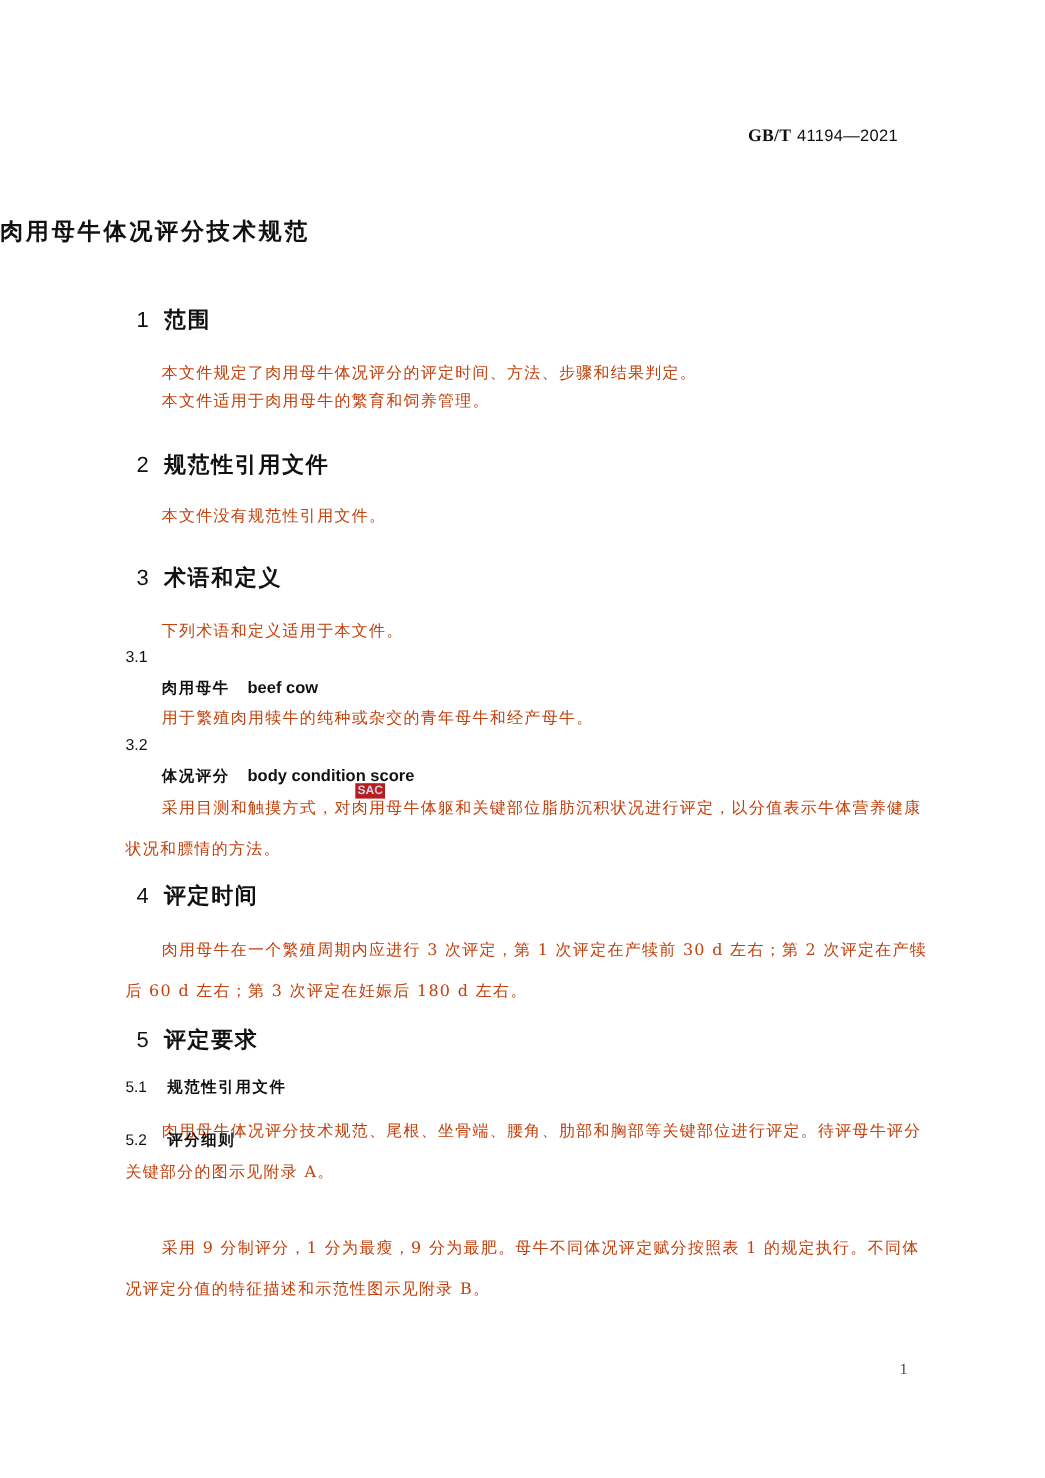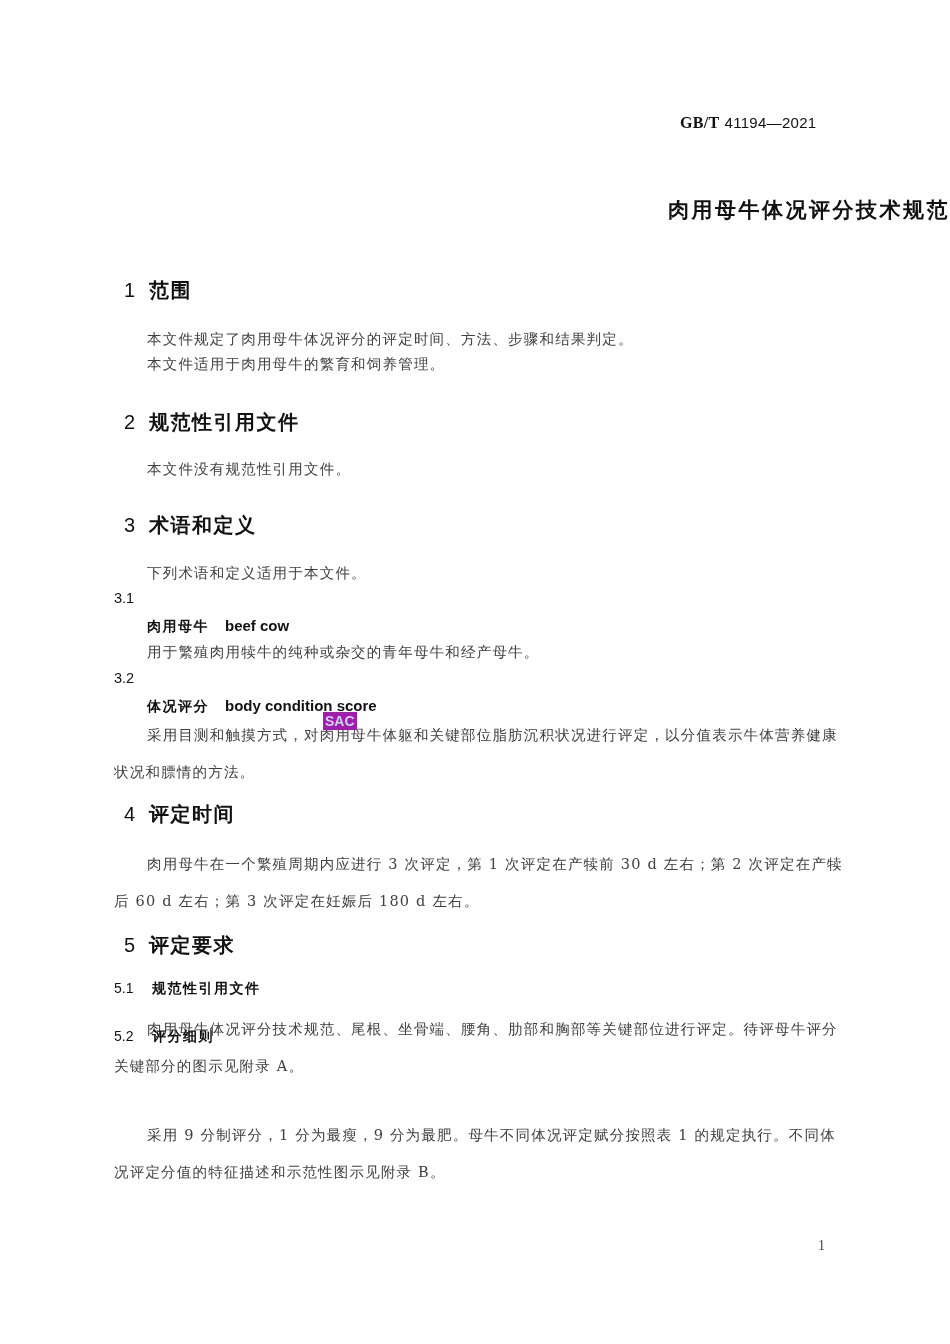--- a/index.html
+++ b/index.html
@@ -2,34 +2,34 @@
 <html><head>
   <meta charset="utf-8">
   <style>
     html, body { margin: 0; padding: 0; background: #ffffff; }
     body { width: 950px; height: 1344px; position: relative; overflow: hidden;
            font-family: "DejaVu Sans", "Liberation Sans", sans-serif; color: #111; }
     .abs { position: absolute; white-space: nowrap; }
     .std-code { left: 680px; top: 114px; font-size: 15px; letter-spacing: 0.3px; }
     .std-code .gb { font-family: "Liberation Serif", serif; font-weight: bold; font-size: 16px; }
     .std-code .num { font-family: "Liberation Sans", sans-serif; }
-    .title { left: 0; width: 950px; text-align: right; top: 196px; font-size: 21px;
+    .title { left: 0; width: 950px; text-align: left; top: 196px; font-size: 21px;
              font-weight: bold; letter-spacing: 2.5px; }
     .h1 { left: 124px; font-size: 20px; font-weight: bold; letter-spacing: 1.5px; }
     .h1 .n { font-weight: normal; display: inline-block; width: 25px; font-family: "Liberation Sans", sans-serif; }
     .h2 { left: 114px; font-size: 14px; font-weight: bold; letter-spacing: 1.5px; }
     .h2 .n { font-weight: normal; display: inline-block; width: 38px; font-family: "Liberation Sans", sans-serif; letter-spacing: 0; }
-    .p { font-family: "DejaVu Serif", "Liberation Serif", serif; font-size: 14.5px; letter-spacing: 1.2px; color: #404040; }
+    .p { font-family: "DejaVu Serif", "Liberation Serif", serif; font-size: 14.5px; letter-spacing: 1.2px; color: #c2410c; }
     .p.ind { left: 147px; }
     .p.full { left: 114px; width: 735px; white-space: normal; line-height: 37px; text-indent: 33px; }
     .termnum { left: 114px; font-family: "Liberation Sans", sans-serif; font-size: 14.5px; }
     .term { left: 147px; font-size: 14px; font-weight: bold; letter-spacing: 1.5px; }
     .term .en { font-family: Liberation Sans, sans-serif; font-weight: bold; font-size: 15px; letter-spacing: 0; margin-left: 16px; }
-    .watermark { left: 323px; top: 712px; font-family: "Liberation Sans", sans-serif; font-size: 14px;
-                 font-weight: bold; color: #c9d6ea; background: #a21caf; padding: 1px 2px; }
+    .watermark { left: 323px; top: 712px; font-family: "Liberation Sans", sans-serif; font-size: 11px;
+                 font-weight: bold; color: #c9d6ea; background: #b91c1c; padding: 1px 2px; }
     .page-num { left: 818px; top: 1238px; font-family: "Liberation Serif", serif; font-size: 14px; color: #444; }
   </style>
 </head>
 <body>
 
 <div class="abs std-code">
   <span class="gb">GB/T</span>
   <span class="num">41194—2021</span>
 </div>
 

